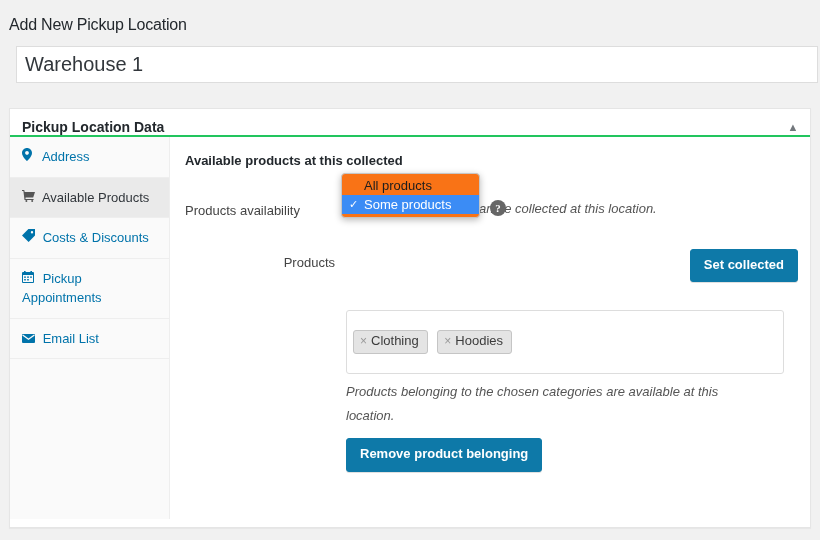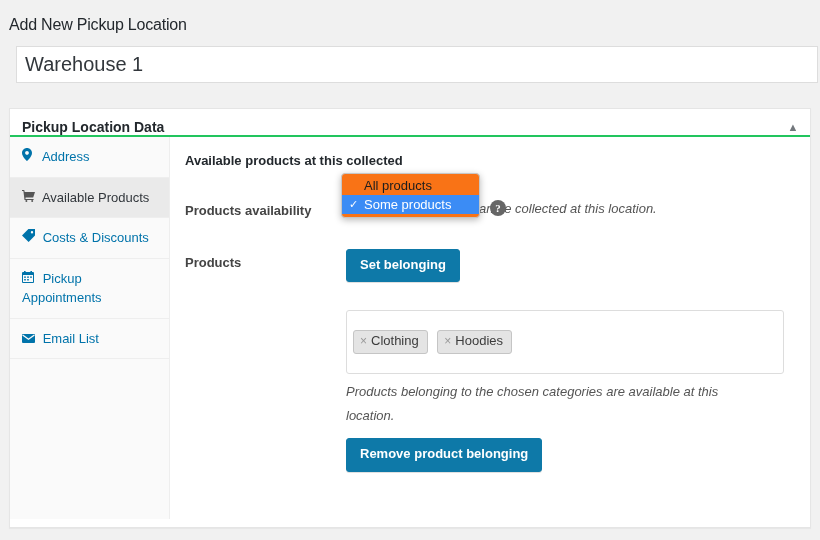--- a/index.html
+++ b/index.html
@@ -165,21 +165,20 @@
     min-height: 28px;
   }
   .field-label {
     position: absolute;
     left: 3px;
     top: 5px;
     width: 150px;
     font-size: 13px;
     color: #444;
     line-height: 1.4;
-    font-weight: bold;
   }
   .field-control {
     margin-left: 164px;
     position: relative;
   }
 
   .field-desc {
     font-style: italic;
     font-size: 13px;
     color: #555;
@@ -382,24 +381,24 @@
             <div class="select-option selected">
               <span class="check">✓</span>
               <span>Some products</span>
             </div>
           </div>
 
           <div class="field-desc" style="margin-top:26px;">Only certain products can be collected at this location.</div>
         </div>
       </div>
 
-      <div class="field-row" style="margin-top:24px;">
+      <div class="field-row" style="margin-top:24px;text-align:right;">
         <div class="field-label">Products</div>
         <div class="field-control">
-          <a class="btn-primary" href="#">Set belonging</a>
+          <a class="btn-primary" href="#">Set collected</a>
         </div>
       </div>
 
       <div class="field-row" style="margin-top:28px;">
         <div class="field-control">
 
           <div class="select2-box">
             <span class="chip">
               <span class="chip-x">×</span><span>Clothing</span>
             </span>

